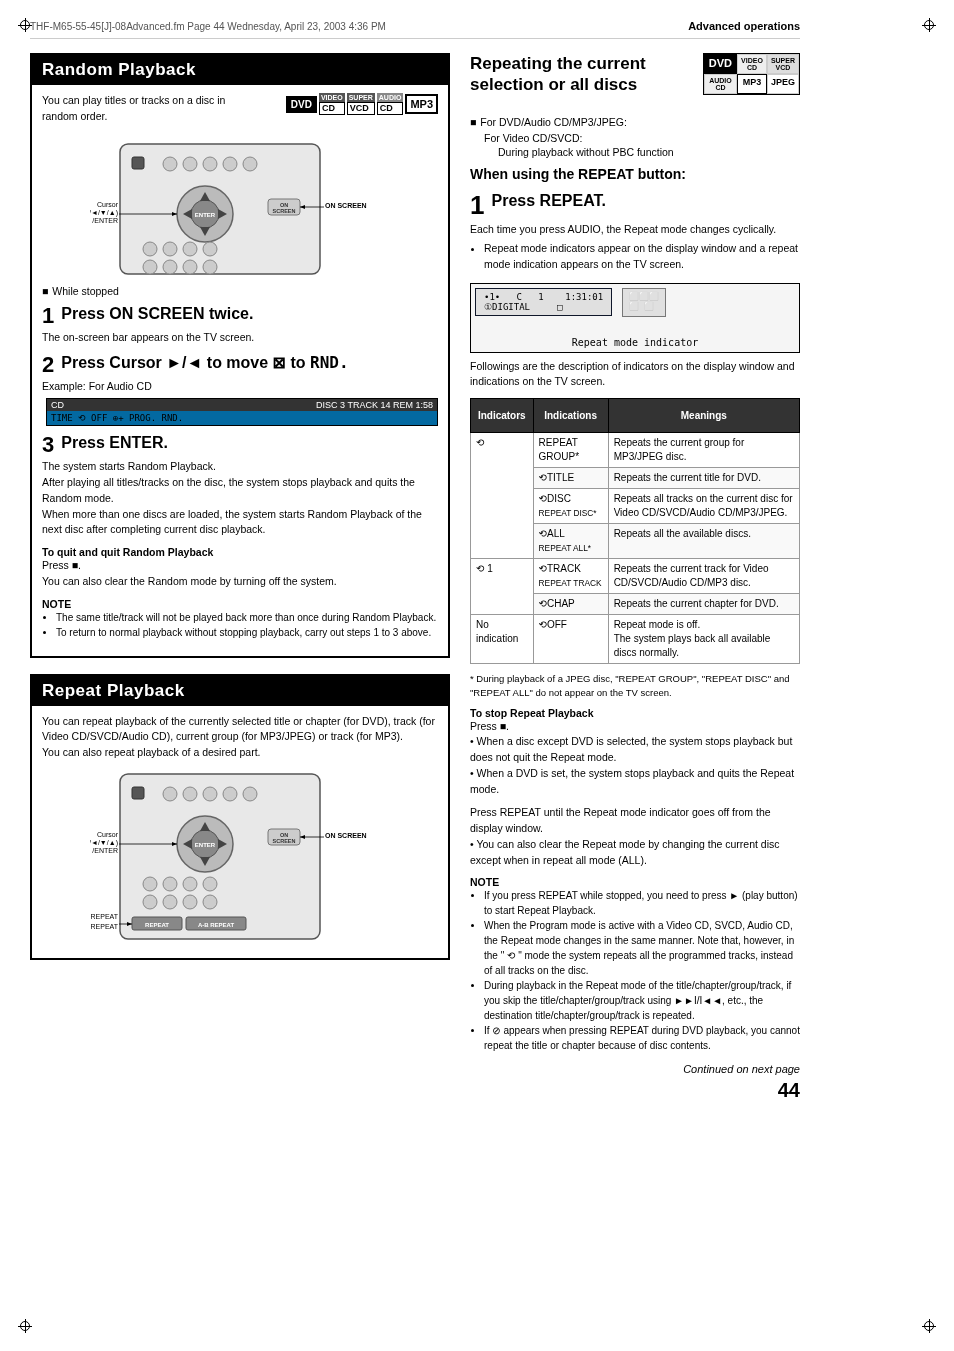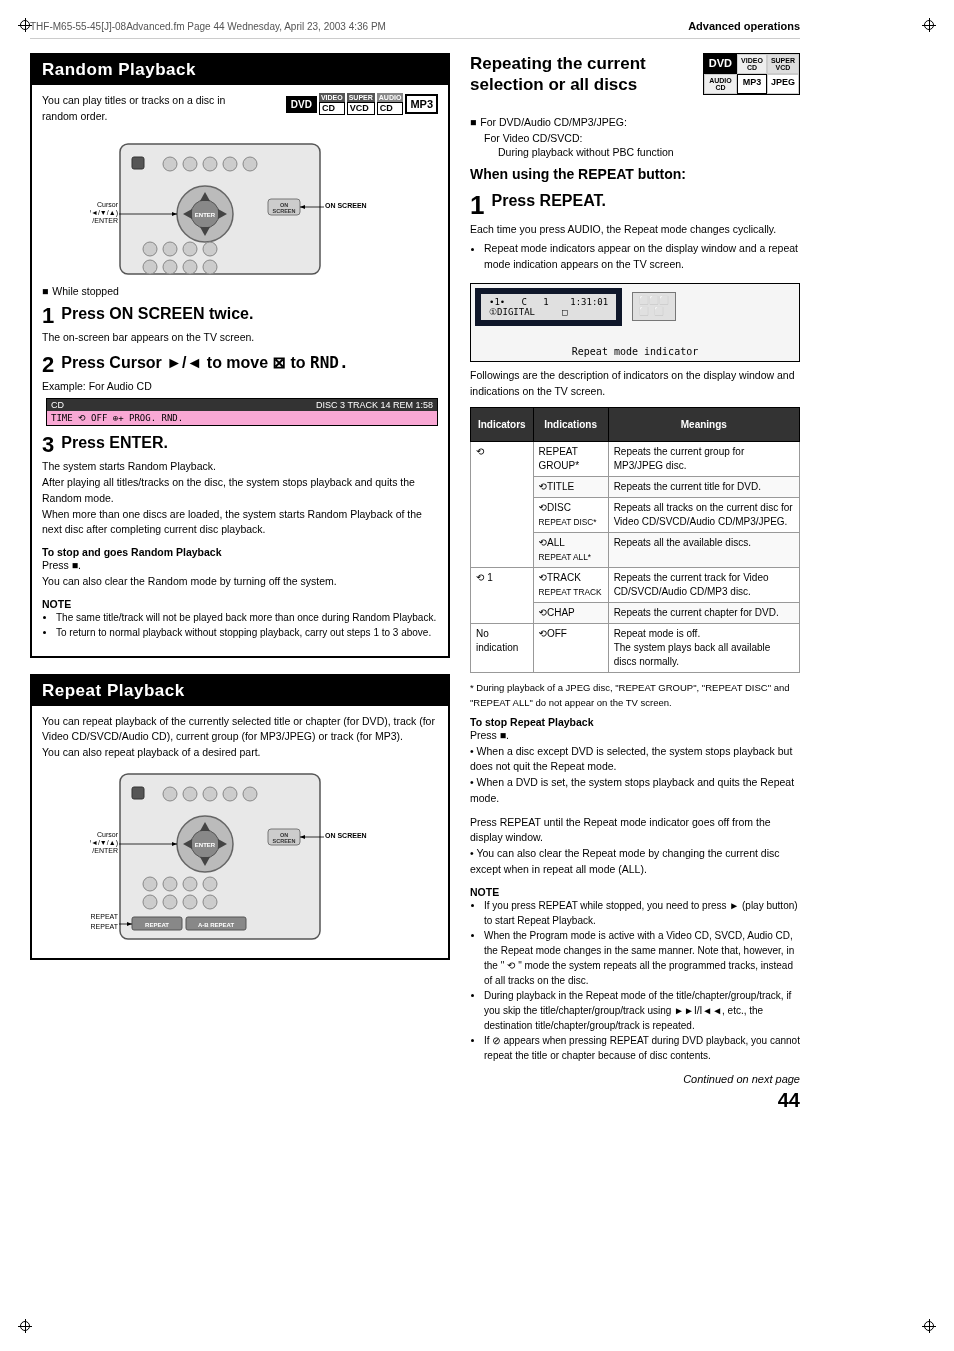--- a/index.html
+++ b/index.html
@@ -181,21 +181,21 @@
       background: #333;
       color: #fff;
       padding: 1px 4px;
       font-size: 9px;
       justify-content: space-between;
     }
     .example-display-body {
       padding: 2px 4px;
       font-size: 9px;
       font-family: monospace;
-      background: #f9a8d4;
+      background: #0369a1;
     }
 
     .note-box {
       margin: 8px 0;
     }
     .note-title {
       font-weight: bold;
       font-size: 10.5px;
       text-transform: uppercase;
     }
@@ -482,21 +482,21 @@
 
           <div class="step">
             <span class="step-number">3</span>
             <span class="step-title bold">Press ENTER.</span>
             <div class="step-body" style="white-space:pre-line;">The system starts Random Playback.
 After playing all titles/tracks on the disc, the system stops playback and quits the Random mode.
 When more than one discs are loaded, the system starts Random Playback of the next disc after completing current disc playback.</div>
           </div>
 
           <div class="stop-box">
-            <div class="stop-title">To stop and goes Random Playback</div>
+            <div class="stop-title">To quit and quit Random Playback</div>
             <div style="font-size:10.5px; line-height:1.5; white-space:pre-line;">Press ■.
 You can also clear the Random mode by turning off the system.</div>
           </div>
 
           <div class="note-box">
             <div class="note-title">NOTE</div>
             <ul class="note-list">
               <li>The same title/track will not be played back more than once during Random Playback.</li>
               <li>To return to normal playback without stopping playback, carry out steps 1 to 3 above.</li>
             </ul>
@@ -596,21 +596,21 @@
         <div class="big-step-body">
           <span>Each time you press AUDIO, the Repeat mode changes cyclically.</span>
           <ul style="list-style:disc; padding-left:14px; margin-top:4px;">
             <li>Repeat mode indicators appear on the display window and a repeat mode indication appears on the TV screen.</li>
           </ul>
         </div>
       </div>
 
       <div class="repeat-indicator">
         <div style="display:flex; gap:10px; align-items:center;">
-          <div style="border:6px solid #0f172a; padding:3px 8px; background:#e0e0e0; font-family:monospace; font-size:9px;">
+          <div style="border:1px solid #0f172a; padding:3px 8px; background:#e0e0e0; font-family:monospace; font-size:9px;">
             <div>•1• &nbsp; C &nbsp; 1 &nbsp;&nbsp; 1:31:01</div>
             <div>①DIGITAL &nbsp;&nbsp;&nbsp; □</div>
           </div>
           <div style="border:1px solid #777; padding:3px 6px; background:#e0e0e0; font-size:8px; line-height:1.3;">
             <div>⬜⬜⬜</div>
             <div>⬜ ⬜</div>
           </div>
         </div>
         <div class="indicator-caption">Repeat mode indicator</div>
       </div>

